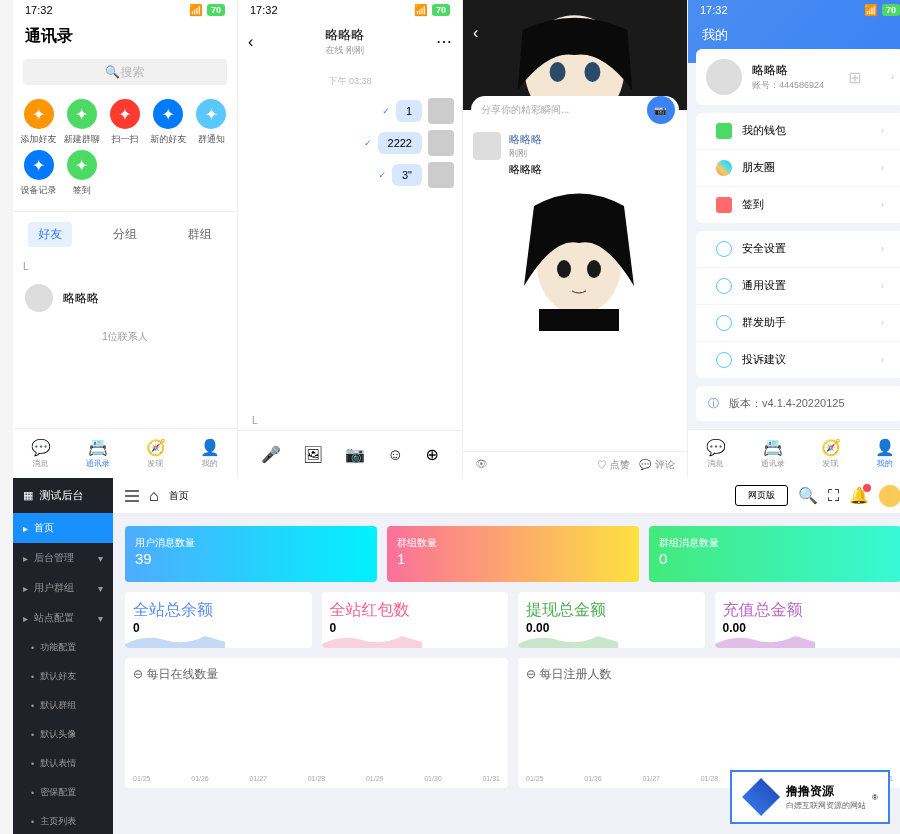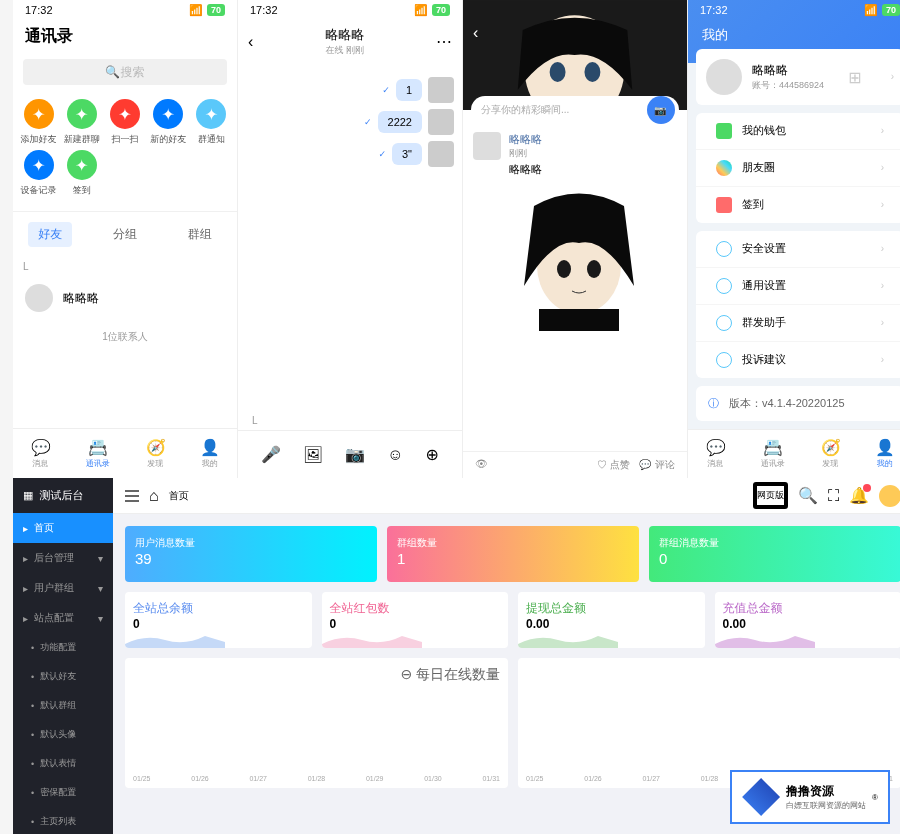--- a/index.html
+++ b/index.html
@@ -93,43 +93,43 @@
 
 .admin{flex:1;display:flex;background:#f1f2f7;}
 .admin-sidebar{width:100px;background:#20222a;color:#999;font-size:10px;overflow:hidden;}
 .admin-logo{display:flex;align-items:center;gap:6px;padding:10px;color:#fff;font-size:11px;}
 .admin-nav-item{padding:8px 10px;display:flex;align-items:center;gap:6px;}
 .admin-nav-item.active{background:#1890ff;color:#fff;}
 .admin-nav-item.sub{padding-left:18px;font-size:9px;}
 .admin-main{flex:1;display:flex;flex-direction:column;}
 .admin-topbar{height:36px;background:#fff;display:flex;align-items:center;padding:0 12px;gap:10px;border-bottom:1px solid #eee;}
 .admin-topbar .right{margin-left:auto;display:flex;gap:10px;align-items:center;}
-.topbar-btn{padding:3px 0;border:4px solid #000000;border-radius:3px;font-size:9px;}
+.topbar-btn{padding:3px 12px;border:1px solid #000000;border-radius:3px;font-size:9px;}
 .admin-avatar{width:22px;height:22px;border-radius:50%;background:#feca57;}
 .notif-dot{width:8px;height:8px;background:#ff4757;border-radius:50%;}
 .admin-content{flex:1;padding:12px;overflow:hidden;}
 .stat-row{display:flex;gap:10px;margin-bottom:10px;}
 .stat-card{flex:1;height:56px;border-radius:4px;padding:10px;color:#fff;position:relative;}
 .stat-card .label{font-size:10px;}
 .stat-card .value{font-size:15px;font-weight:500;}
 .sc1{background:linear-gradient(90deg,#5b8def,#b565f0);}
 .sc2{background:linear-gradient(90deg,#4facfe,#00f2fe);}
 .sc3{background:linear-gradient(90deg,#fa709a,#fee140);}
 .sc4{background:linear-gradient(90deg,#43e97b,#38f9d7);}
 .metric-card{flex:1;background:#fff;border-radius:4px;padding:8px;height:56px;position:relative;overflow:hidden;}
-.metric-label{font-size:12px;font-weight:500;}
+.metric-label{font-size:16px;font-weight:500;}
 .mc1 .metric-label{color:#5b8def;}
 .mc2 .metric-label{color:#f06292;}
 .mc3 .metric-label{color:#4caf50;}
 .mc4 .metric-label{color:#ba68c8;}
 .metric-value{font-size:12px;font-weight:600;}
 .spark{position:absolute;bottom:0;left:0;right:0;height:22px;}
 .chart-row{display:flex;gap:10px;}
 .chart-card{flex:1;background:#fff;height:130px;border-radius:4px;padding:8px;position:relative;}
-.chart-title{font-size:14px;color:#666;text-align:right;}
+.chart-title{font-size:12px;color:#666;text-align:left;}
 .chart-axis{position:absolute;bottom:6px;left:8px;right:8px;display:flex;justify-content:space-between;font-size:7px;color:#aaa;}
 .watermark{position:absolute;bottom:10px;right:10px;background:#fff;border:2px solid #3b82f6;padding:6px 10px;display:flex;align-items:center;gap:6px;}
 .watermark-logo{width:38px;height:38px;background:linear-gradient(45deg,#3b82f6,#1e40af);clip-path:polygon(50% 0%, 100% 50%, 50% 100%, 0% 50%);}
 .watermark-text{font-size:12px;font-weight:700;}
 .watermark-sub{font-size:8px;color:#666;}
 .hamburger{width:14px;height:12px;display:flex;flex-direction:column;justify-content:space-between;}
 .hamburger span{height:2px;background:#666;}
 </style>
 </head>
 <body>
@@ -218,20 +218,21 @@
   </div>
   <div class="chat-header">
     <span>‹</span>
     <div class="chat-title">
       <div class="name">略略略</div>
       <div class="status">在线 刚刚</div>
     </div>
     <span>⋯</span>
   </div>
   <div class="chat-body">
+    <div class="chat-time">下午 03:38</div>
     <div id="msgs">
             <div class="msg-row">
               <span class="check">✓</span>
               <div class="msg-bubble">1</div>
               <div class="msg-avatar"></div>
             </div>
             <div class="msg-row">
               <span class="check">✓</span>
               <div class="msg-bubble">2222</div>
               <div class="msg-avatar"></div>
@@ -470,20 +471,21 @@
                 <span>01/25</span>
                 <span>01/26</span>
                 <span>01/27</span>
                 <span>01/28</span>
                 <span>01/29</span>
                 <span>01/30</span>
                 <span>01/31</span>
               </div>
             </div>
             <div class="chart-card">
+              <div class="chart-title">⊖ 每日注册人数</div>
               <div class="chart-axis">
                 <span>01/25</span>
                 <span>01/26</span>
                 <span>01/27</span>
                 <span>01/28</span>
                 <span>01/29</span>
                 <span>01/30</span>
                 <span>01/31</span>
               </div>
             </div>

